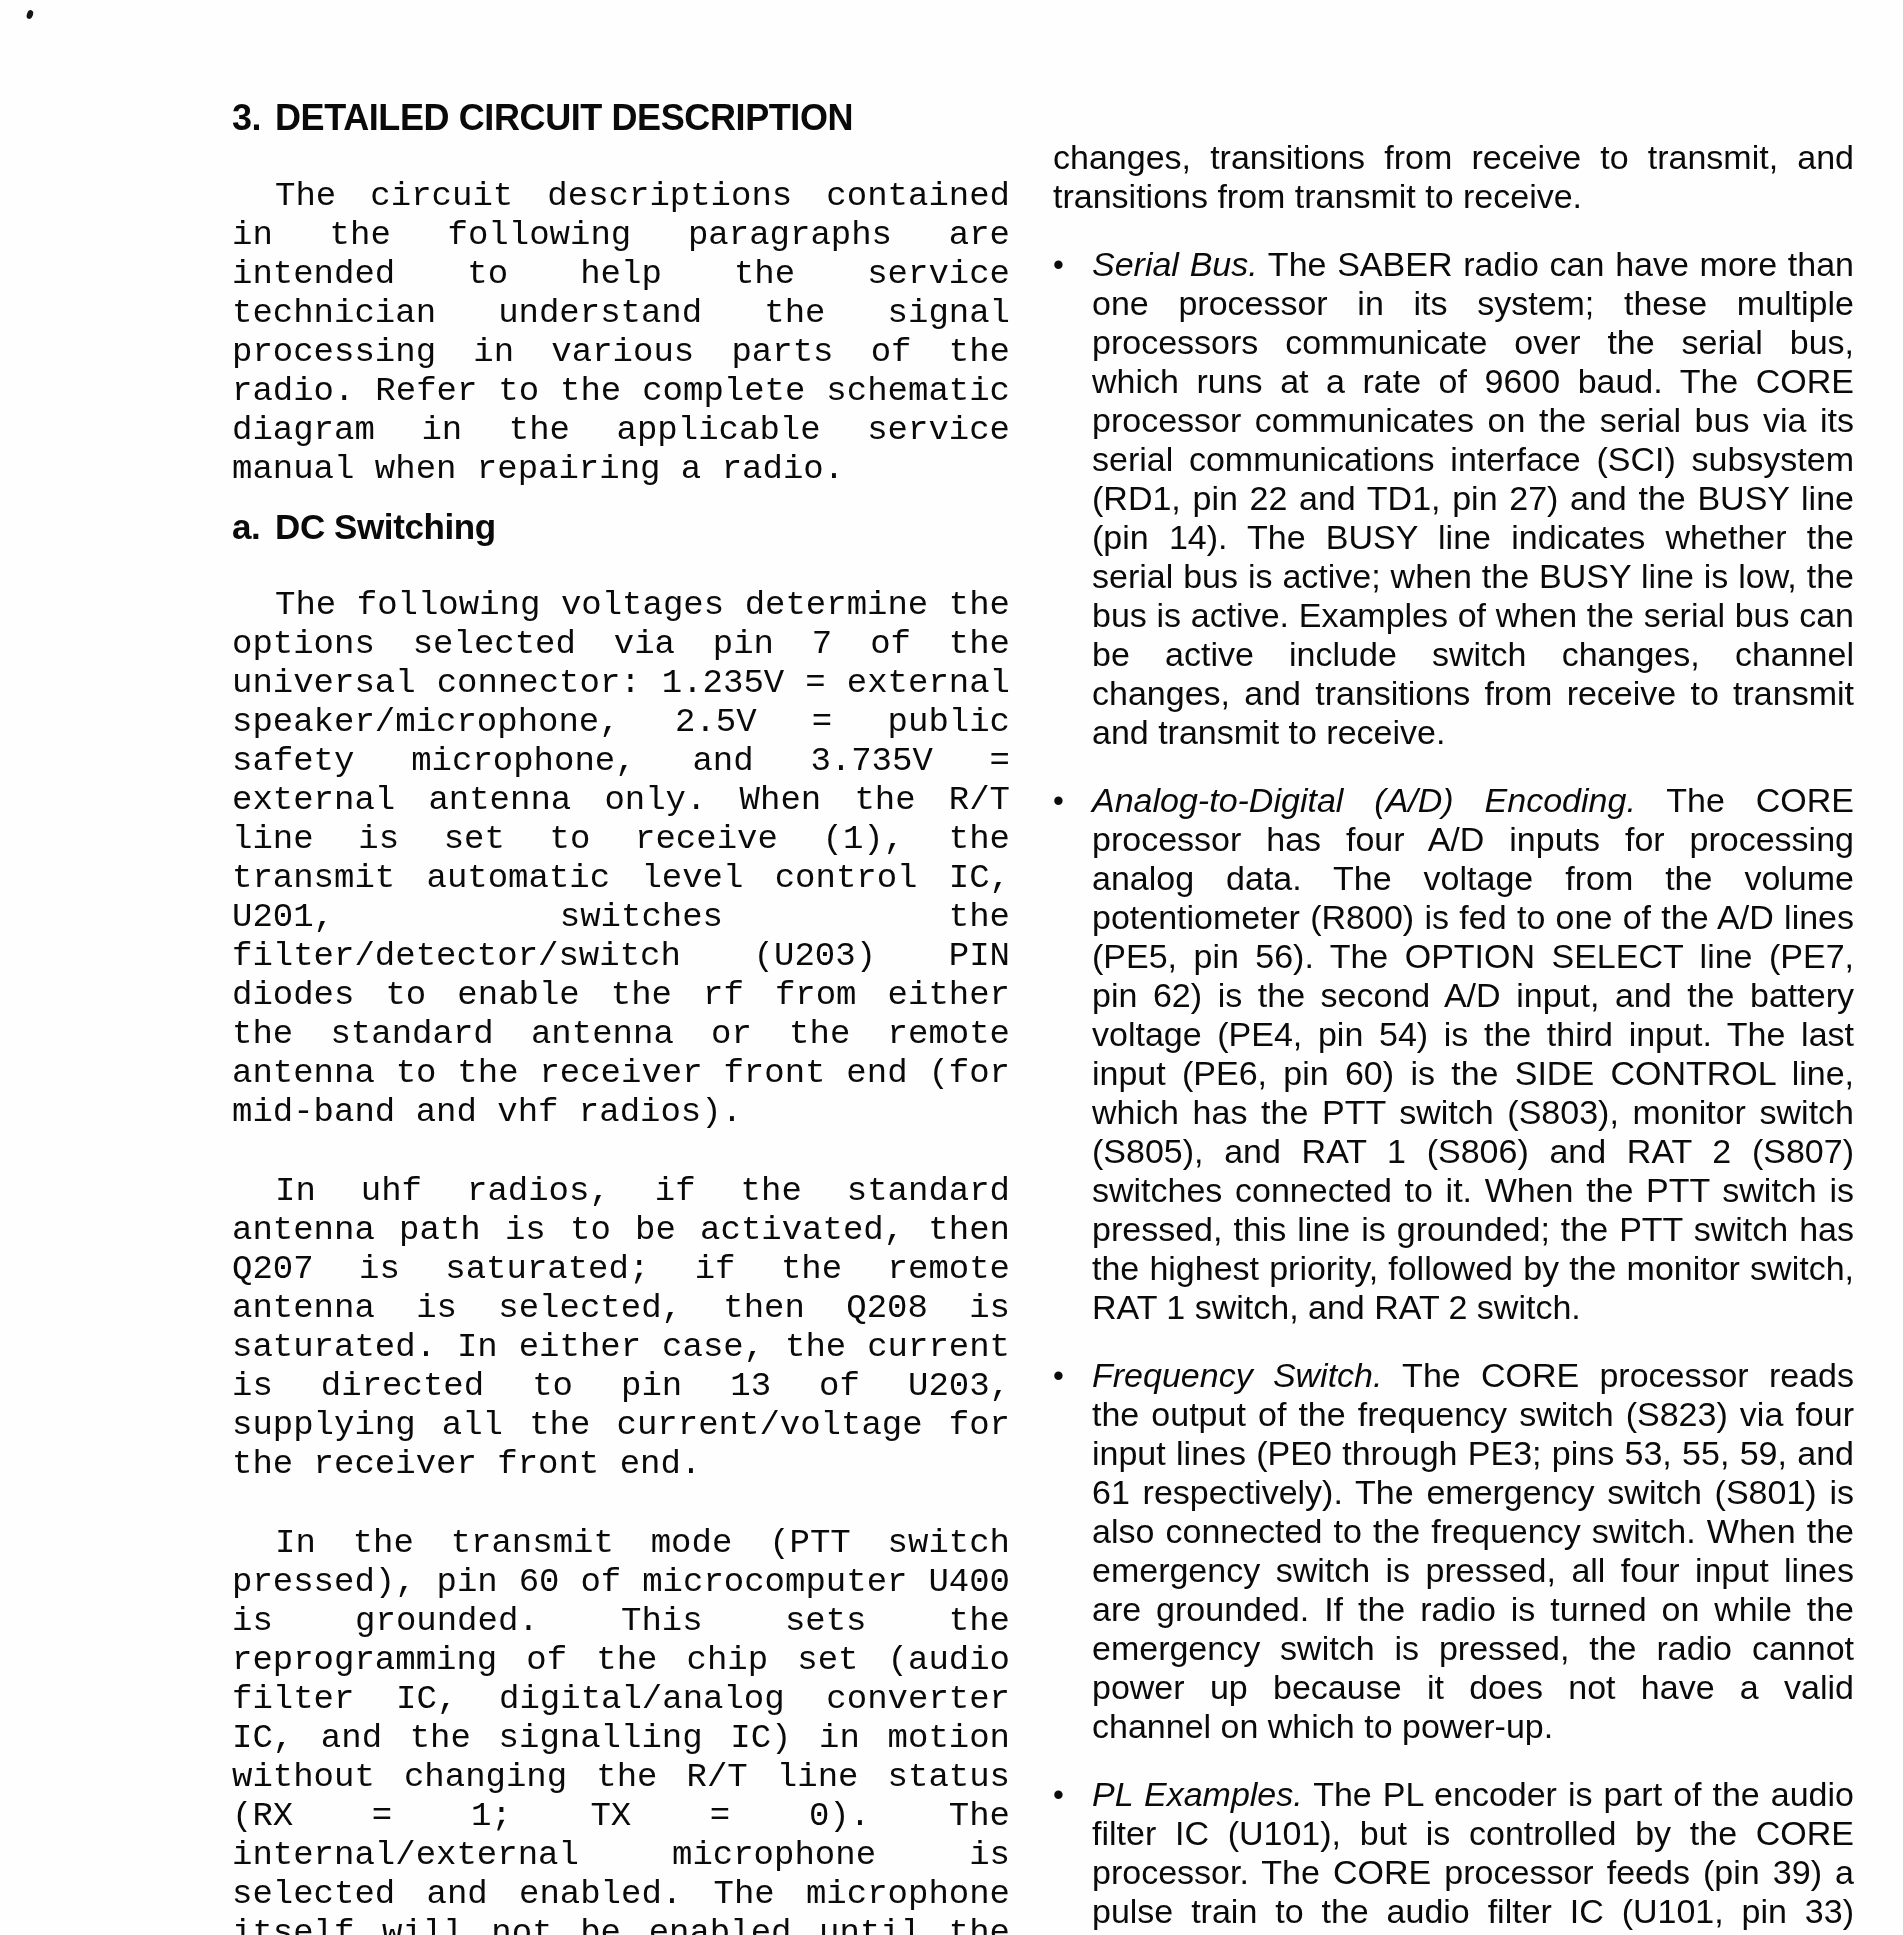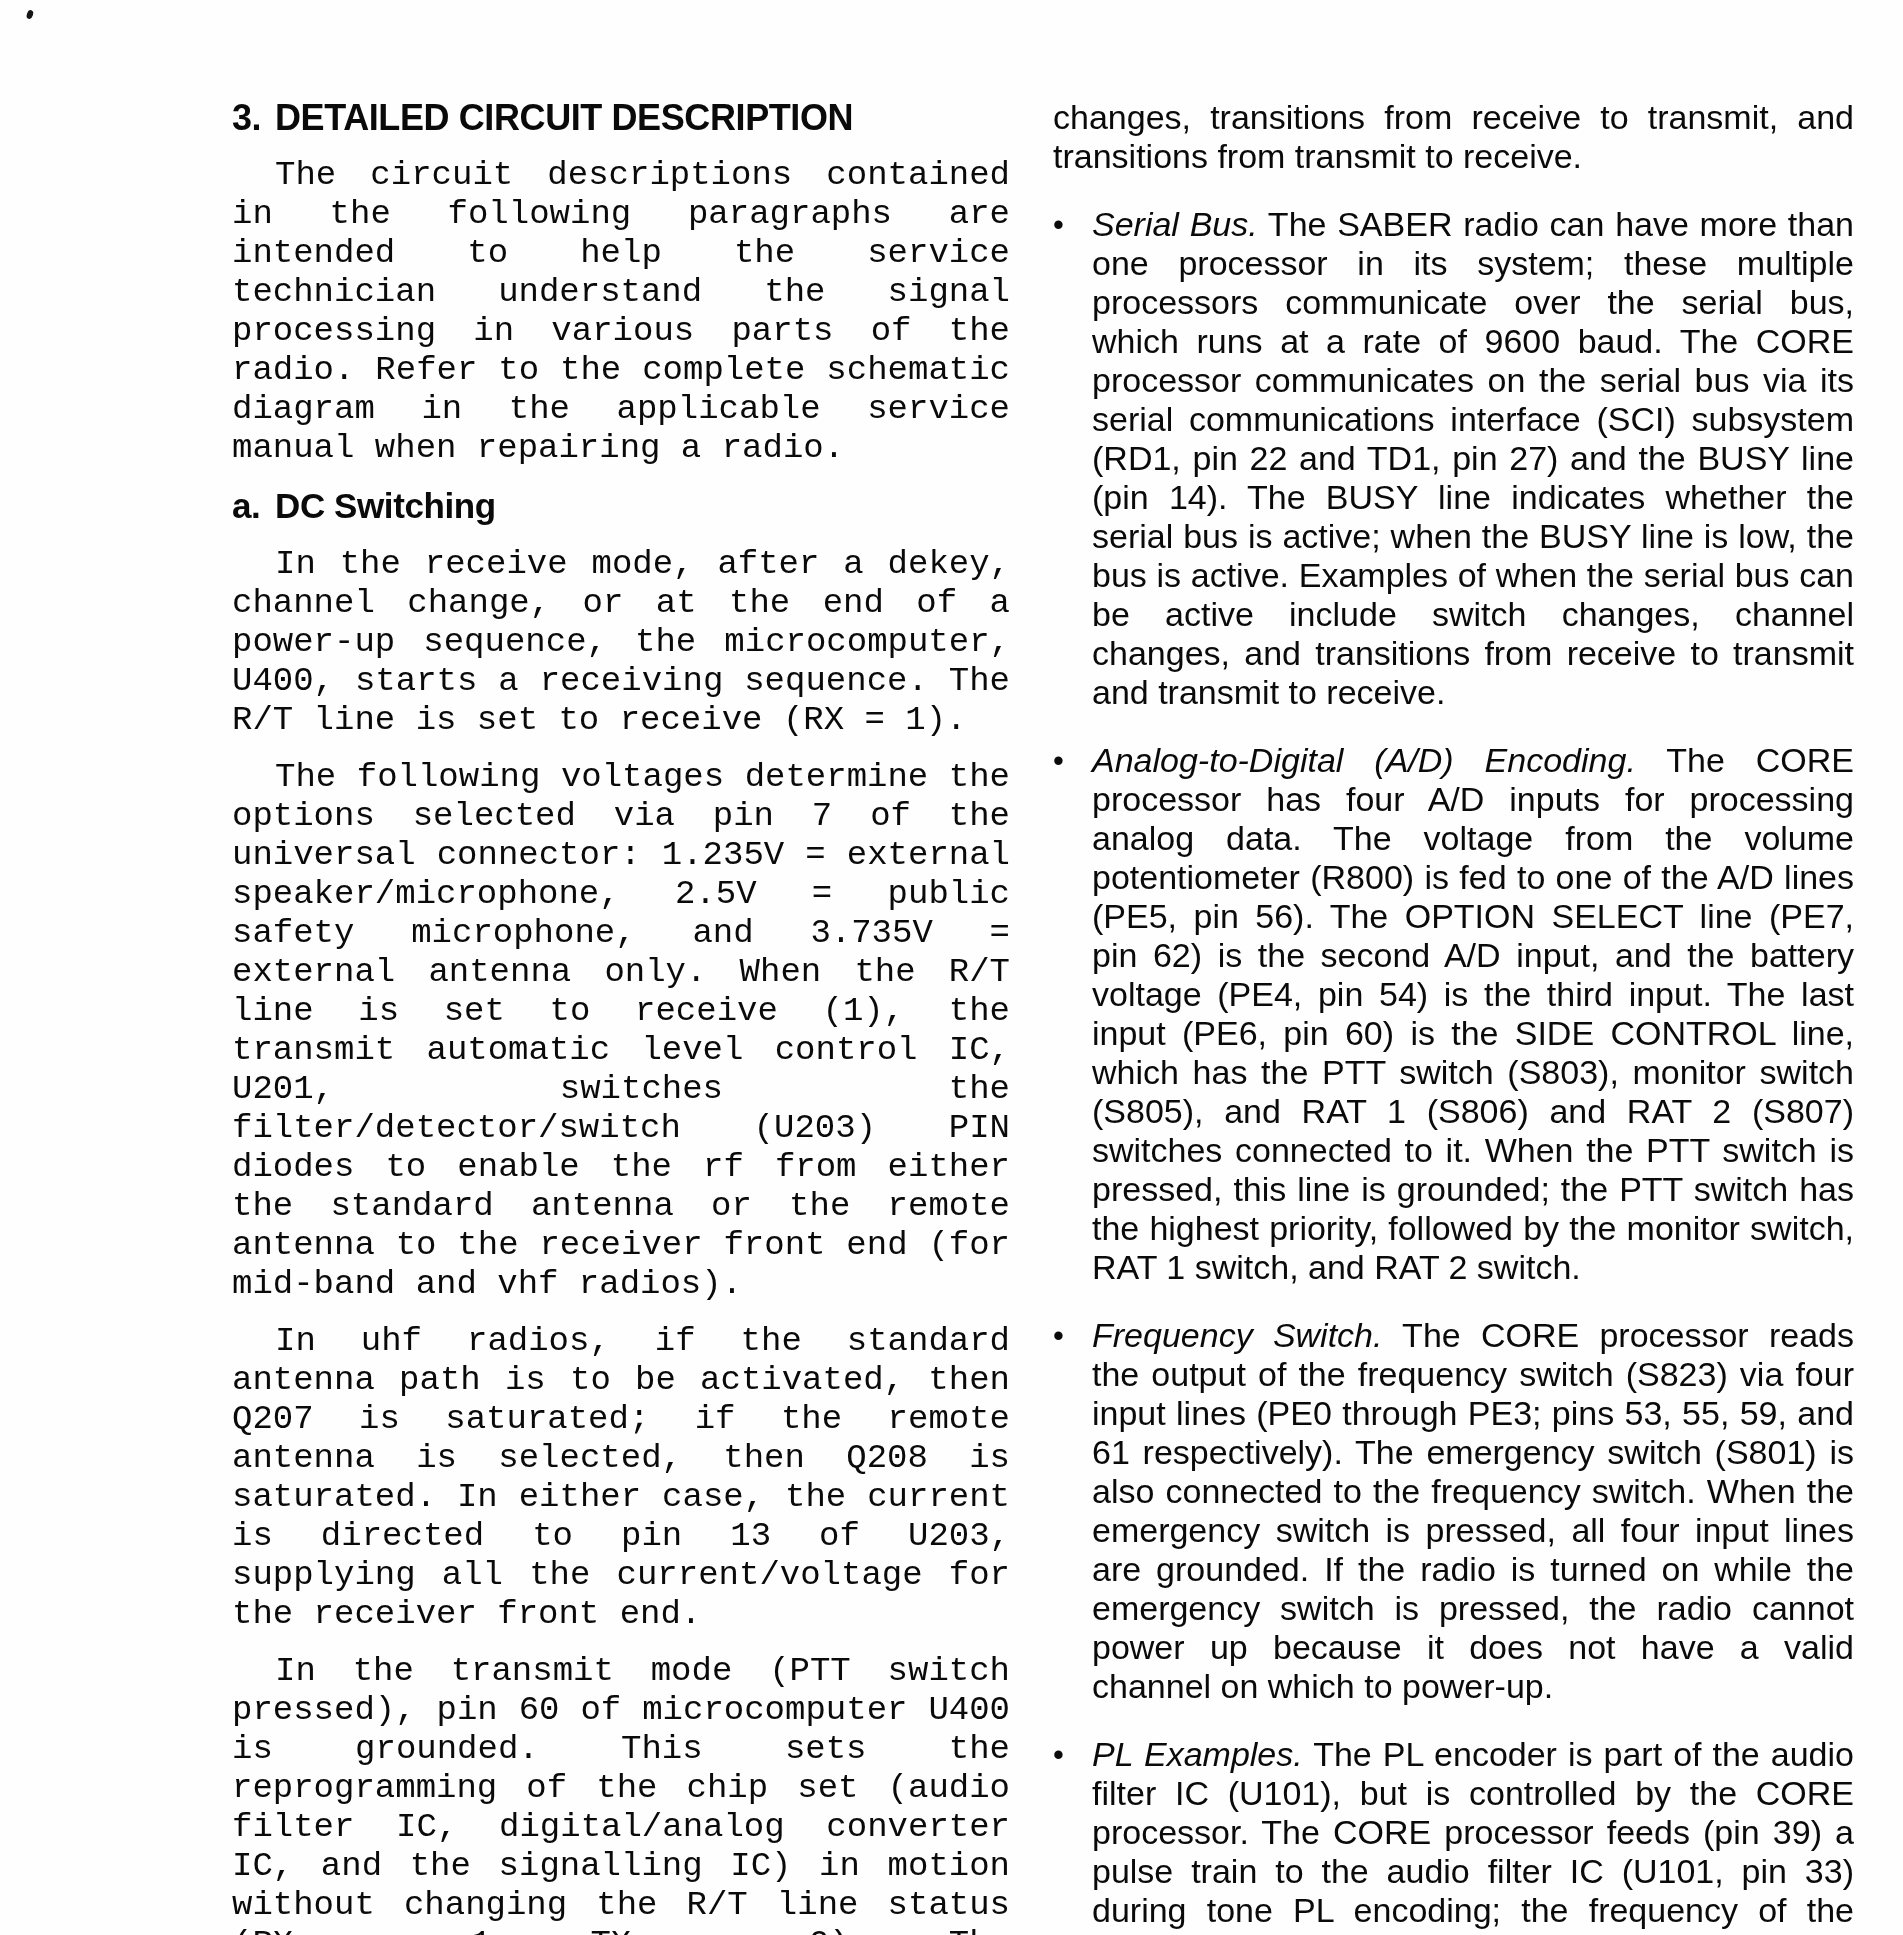--- a/index.html
+++ b/index.html
@@ -19,20 +19,21 @@
     display: flex;
     padding: 98px 49px 0 232px;
     gap: 43px;
   }
   .col-left  { width: 778px; flex: none; }
   .col-right { width: 801px; flex: none; }
 
   .para {
     text-align: justify;
     margin-bottom: 18px;
+    margin-top: 40px;
   }
   .indent { text-indent: 43px; font-family: Liberation Mono, monospace; }
 
   h1.sec-heading, h2.sub-heading {
     display: flex;
     font-weight: bold;
     letter-spacing: -0.4px;
   }
   h1.sec-heading { font-size: 36px; margin-bottom: 19.4px; }
   h2.sub-heading  { font-size: 35px; margin: 10px 0 19.4px 0; }
@@ -78,21 +79,20 @@
         <span>DETAILED CIRCUIT DESCRIPTION</span>
       </h1>
 
       <p class="para indent">The circuit descriptions contained in the following paragraphs are intended to help the service technician understand the signal processing in various parts of the radio. Refer to the complete schematic diagram in the applicable service manual when repairing a radio.</p>
 
       <h2 class="sub-heading">
         <span class="hnum">a.</span>
         <span>DC Switching</span>
       </h2>
 
-      <p class="para indent">In the receive mode, after a dekey, channel change, or at the end of a power-up sequence, the microcomputer, U400, starts a receiving sequence. The R/T line is set to receive (RX = 1).</p>
       <p class="para indent">The following voltages determine the options selected via pin 7 of the universal connector: 1.235V = external speaker/microphone, 2.5V = public safety microphone, and 3.735V = external antenna only. When the R/T line is set to receive (1), the transmit automatic level control IC, U201, switches the filter/detector/switch (U203) PIN diodes to enable the rf from either the standard antenna or the remote antenna to the receiver front end (for mid-band and vhf radios).</p>
       <p class="para indent">In uhf radios, if the standard antenna path is to be activated, then Q207 is saturated; if the remote antenna is selected, then Q208 is saturated. In either case, the current is directed to pin 13 of U203, supplying all the current/voltage for the receiver front end.</p>
       <p class="para indent">In the transmit mode (PTT switch pressed), pin 60 of microcomputer U400 is grounded. This sets the reprogramming of the chip set (audio filter IC, digital/analog converter IC, and the signalling IC) in motion without changing the R/T line status (RX = 1; TX = 0). The internal/external microphone is selected and enabled. The microphone itself will not be enabled until the TX 5V is active. The last chip programmed is the audio filter IC, U101; this will change the status of the R/T line to transmit (0). Once the R/T line status changes, the transmit automatic level control IC, U201, changes several outputs simultaneously, providing the required TX 5V to the transmitter circuits.</p>
 
       <h2 class="sub-heading">
         <span class="hnum">b.</span>
       </h2>
 
       <p class="para indent">The control of radio electronics (CORE) microcomputer, U400, directly controls many of the SABER radio's functions. The major functions of the CORE include:</p>
 

